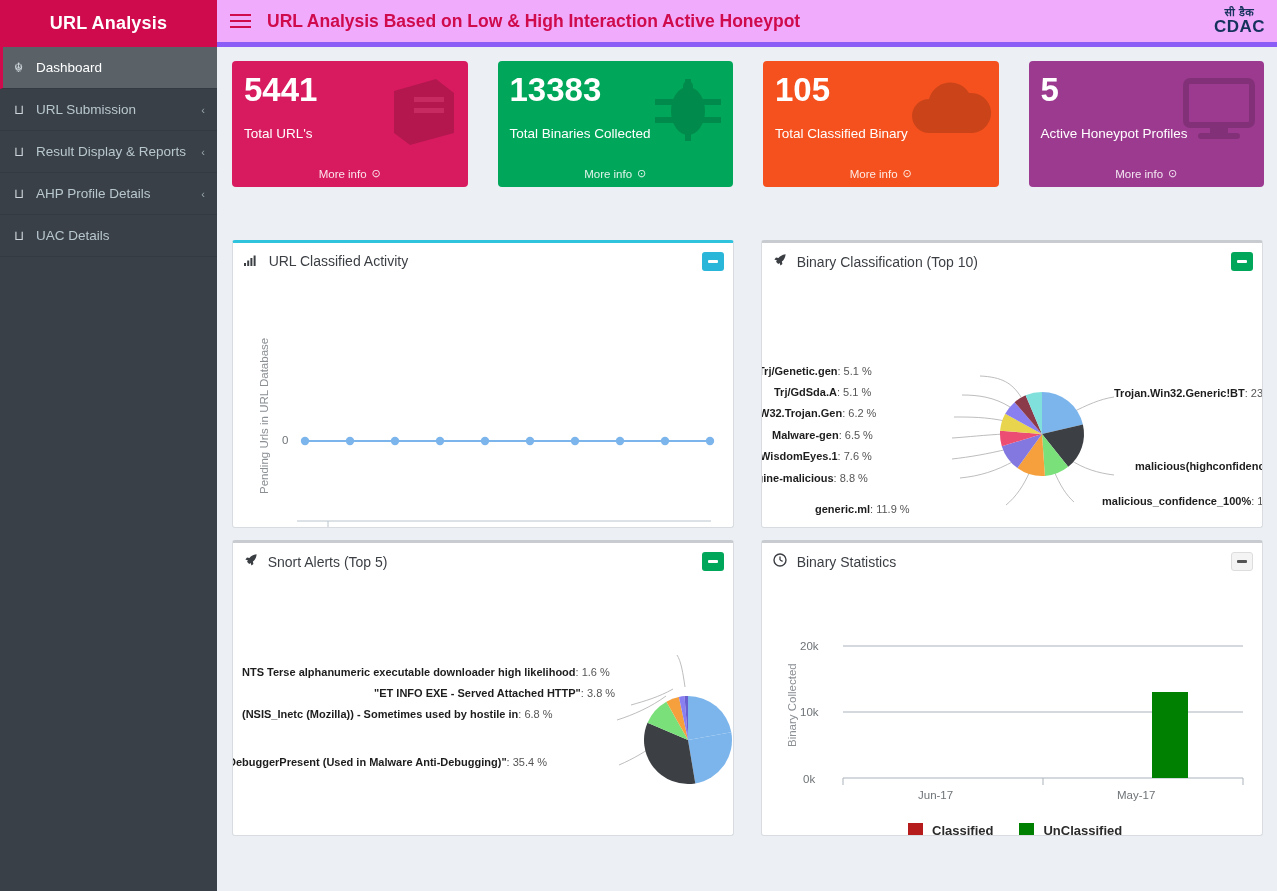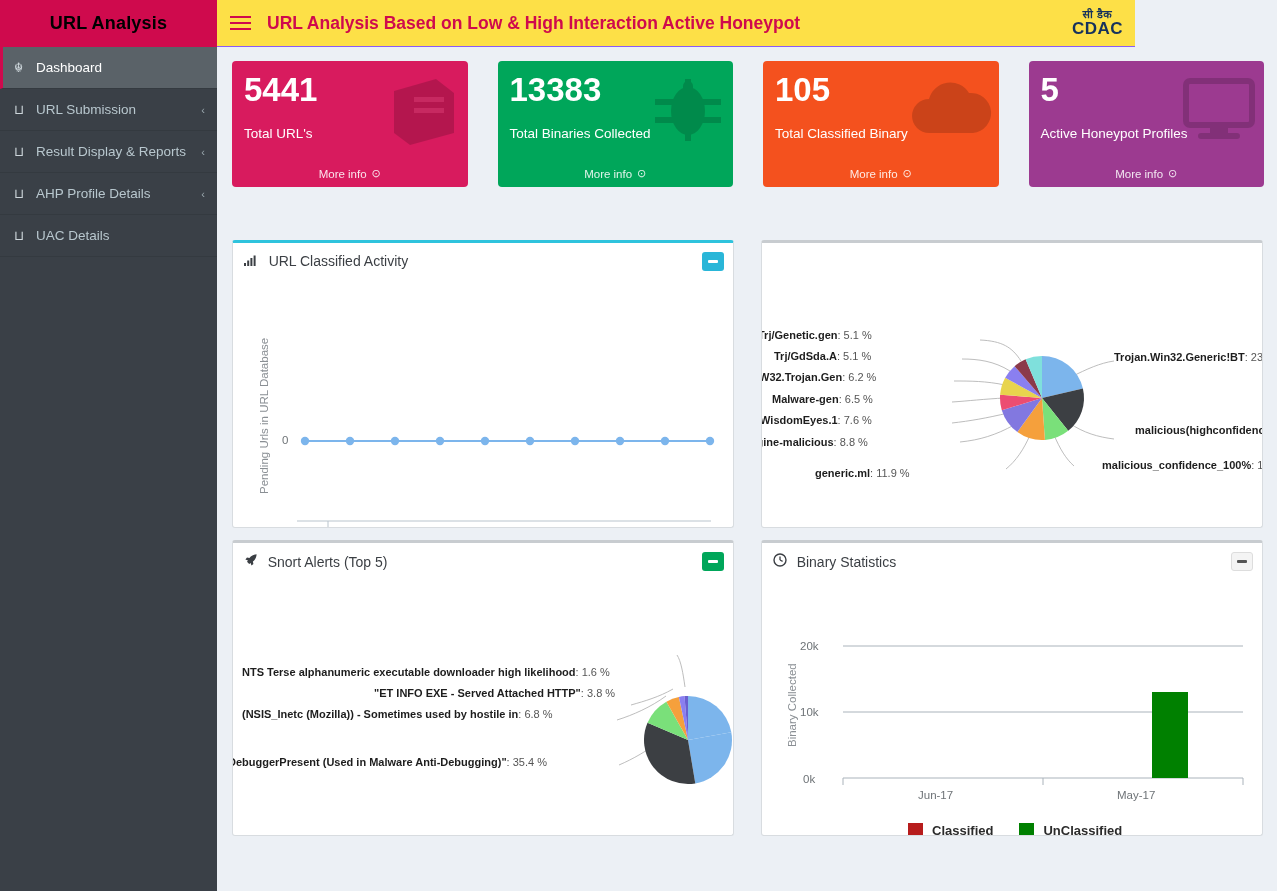--- a/index.html
+++ b/index.html
@@ -15,21 +15,21 @@
   #sidebar {
     position: absolute; left: 0; top: 0;
     width: 217px; height: 891px;
     background: #3a4047;
   }
   #brand {
     height: 47px; background: #cf0a4d;
     display: flex; align-items: center; justify-content: center;
   }
   #brand .brand-text {
-    color: #000000; font-size: 18px; font-weight: bold;
+    color: #ffffff; font-size: 18px; font-weight: bold;
     letter-spacing: .2px;
   }
   .nav-item {
     height: 42px; display: flex; align-items: center;
     padding: 0 12px 0 14px; color: #b8c7ce; font-size: 13.5px;
     border-bottom: 1px solid #343a40; cursor: pointer;
     position: relative;
   }
   .nav-item.active {
     background: #5a6268; color: #ffffff;
@@ -38,22 +38,22 @@
   .nav-icon {
     width: 22px; display: inline-block; text-align: left;
     font-size: 13px; color: #cdd6db; flex: 0 0 22px;
   }
   .nav-label { flex: 1 1 auto; white-space: nowrap; }
   .nav-caret { font-size: 11px; color: #9aa7ae; margin-left: 6px; }
 
   
   #header {
     position: absolute; left: 217px; top: 0;
-    width: 918px; height: 47px; background: #fde047;
-    border-bottom: 1px solid #8b5cf6;
+    width: 1060px; height: 47px; background: #f0abfc;
+    border-bottom: 5px solid #8b5cf6;
     display: flex; align-items: center;
   }
   #hamburger {
     width: 42px; height: 47px; display: flex; flex-direction: column;
     align-items: center; justify-content: center; gap: 3.5px;
     cursor: pointer; padding-left: 4px;
   }
   #hamburger span { display: block; width: 21px; height: 2.6px; background: #cf0a4d; }
   #header-title {
     color: #cf0a4d; font-size: 17.5px; font-weight: bold;
@@ -276,20 +276,32 @@
             <circle cx="387" cy="162" r="4.2"></circle>
             <circle cx="432" cy="162" r="4.2"></circle>
             <circle cx="477" cy="162" r="4.2"></circle>
           </g>
         </svg>
 
       </div>
     </div>
 
     <div class="panel top-gray" style="left:544px; top:193px; width:502px; height:288px;">
+      <div class="panel-head">
+        <span class="panel-title">
+          <span class="ptitle-icon">
+            <svg width="14" height="14" viewBox="0 0 14 14">
+              <path d="M12.6 1.2C10 1.4 7.2 2.8 5.4 5L3 4.6 1.4 6.4l2.6 1L3 8.8l2.2 2.2 1.4-1 .9 2.6 1.9-1.6-.5-2.4c2.2-1.8 3.6-4.6 3.7-7.4z" fill="#3b3f44"></path>
+            </svg>
+          </span><span>Binary Classification (Top 10)</span>
+        </span>
+        <span class="collapse-btn green">
+          <span class="bar"></span>
+        </span>
+      </div>
       <div class="panel-body" style="height:248px;">
         <svg width="502" height="248" style="position:absolute; left:0; top:0;">
 
           <g stroke="#b5b5b5" stroke-width="0.9" fill="none">
             <path d="M259,118 C250,104 240,98 218,97"></path>
             <path d="M248,128 C232,118 216,116 200,116"></path>
             <path d="M243,142 C224,138 208,138 192,138"></path>
             <path d="M243,155 C222,156 206,158 190,159"></path>
             <path d="M246,170 C225,175 208,178 190,180"></path>
             <path d="M252,182 C234,192 218,197 198,199"></path>

